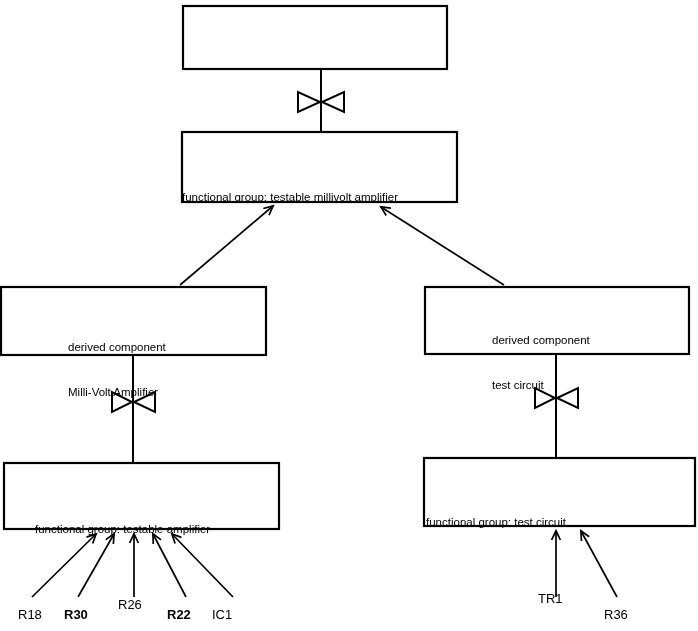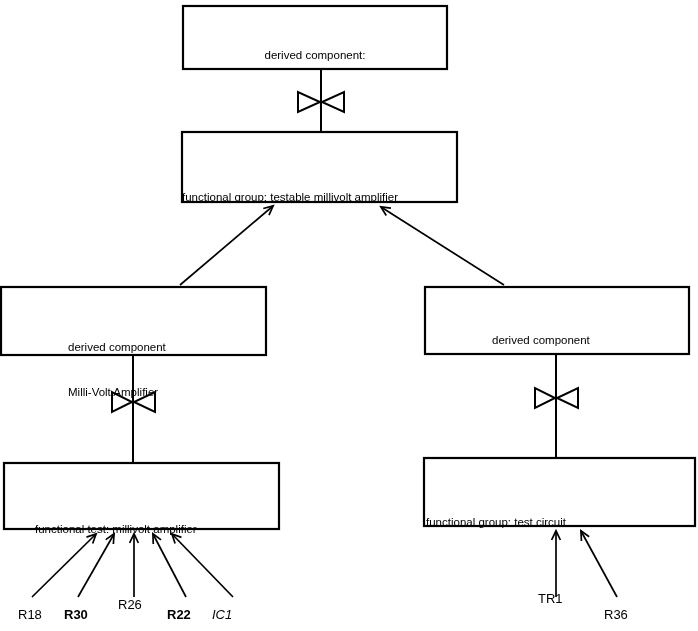--- a/index.html
+++ b/index.html
@@ -127,43 +127,43 @@
 
   <g>
     <line x1="556" y1="597" x2="556" y2="531" stroke="#000000" stroke-width="1.7" marker-end="url(#openArrow)"></line>
   </g>
   <g>
     <line x1="617" y1="597" x2="581" y2="531" stroke="#000000" stroke-width="1.7" marker-end="url(#openArrow)"></line>
   </g>
 </svg>
 
 <div class="node-label center-label" style="left:183px; top:18px; width:264px;">
-  <div>derived component:</div>
 </div>
 
 <div class="node-label" style="left:182px; top:160px; width:266px;">
   <div>functional group: testable millivolt amplifier</div>
 </div>
 
 <div class="node-label" style="left:68px; top:310px; width:190px;">
   <div>derived component</div>
   <div>Milli-Volt Amplifier</div>
 </div>
 
 <div class="node-label" style="left:492px; top:303px; width:190px;">
   <div>derived component</div>
+  <div>test circuit</div>
 </div>
 
 <div class="node-label" style="left:35px; top:492px; width:240px;">
-  <div>functional test: millivolt amplifier</div>
+  <div>functional group: testable amplifier</div>
 </div>
 
 <div class="node-label" style="left:426px; top:485px; width:240px;">
   <div>functional group: test circuit</div>
 </div>
 
 <div class="leaf-label" style="left:18px; top:607px;">R18</div>
 <div class="leaf-label" style="left:64px; top:607px;font-weight:bold;">R30</div>
 <div class="leaf-label" style="left:118px; top:597px;">R26</div>
 <div class="leaf-label" style="left:167px; top:607px;font-weight:bold;">R22</div>
-<div class="leaf-label" style="left:212px; top:607px;font-style:italic;">IC1</div>
+<div class="leaf-label" style="left:212px; top:607px;">IC1</div>
 <div class="leaf-label" style="left:538px; top:591px;">TR1</div>
 <div class="leaf-label" style="left:604px; top:607px;">R36</div>
 
 </body></html>

